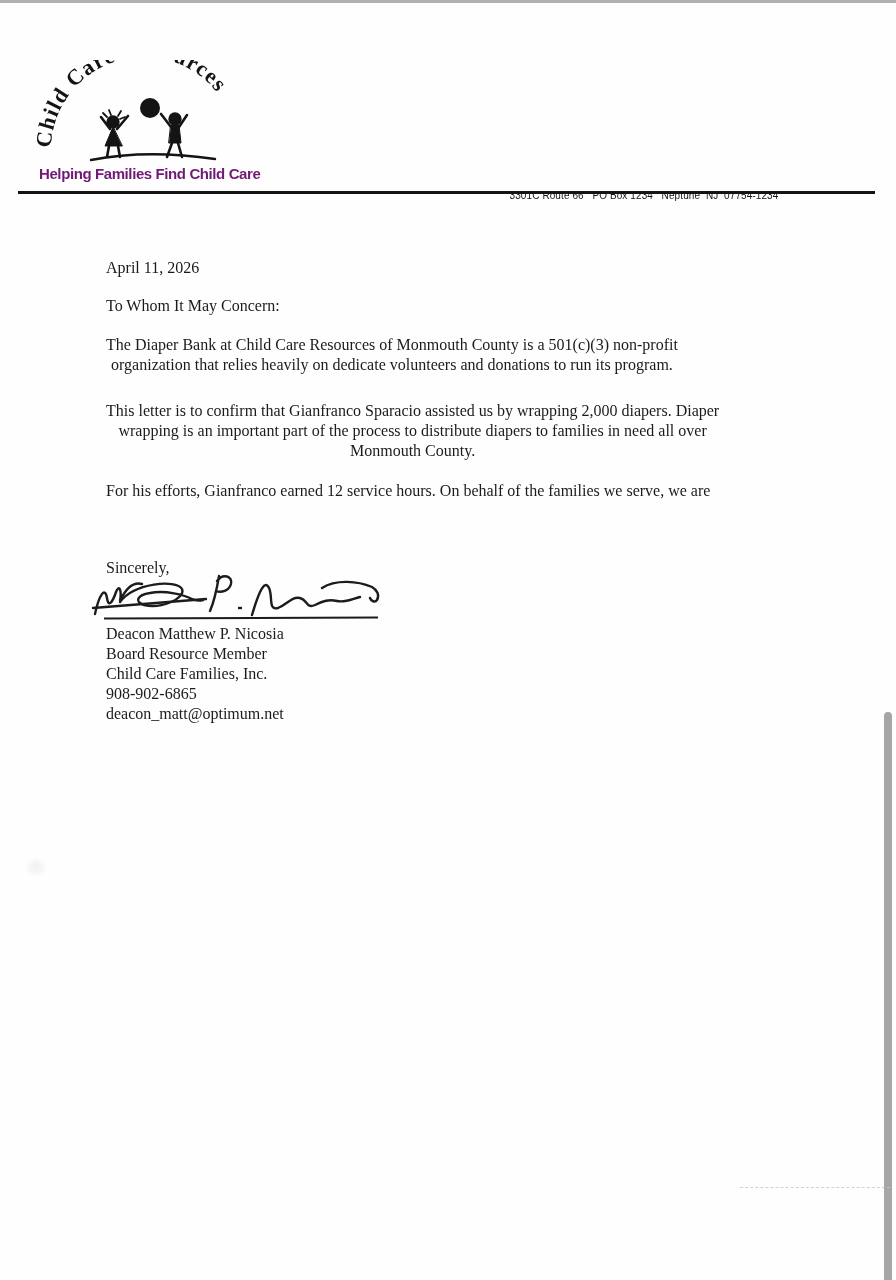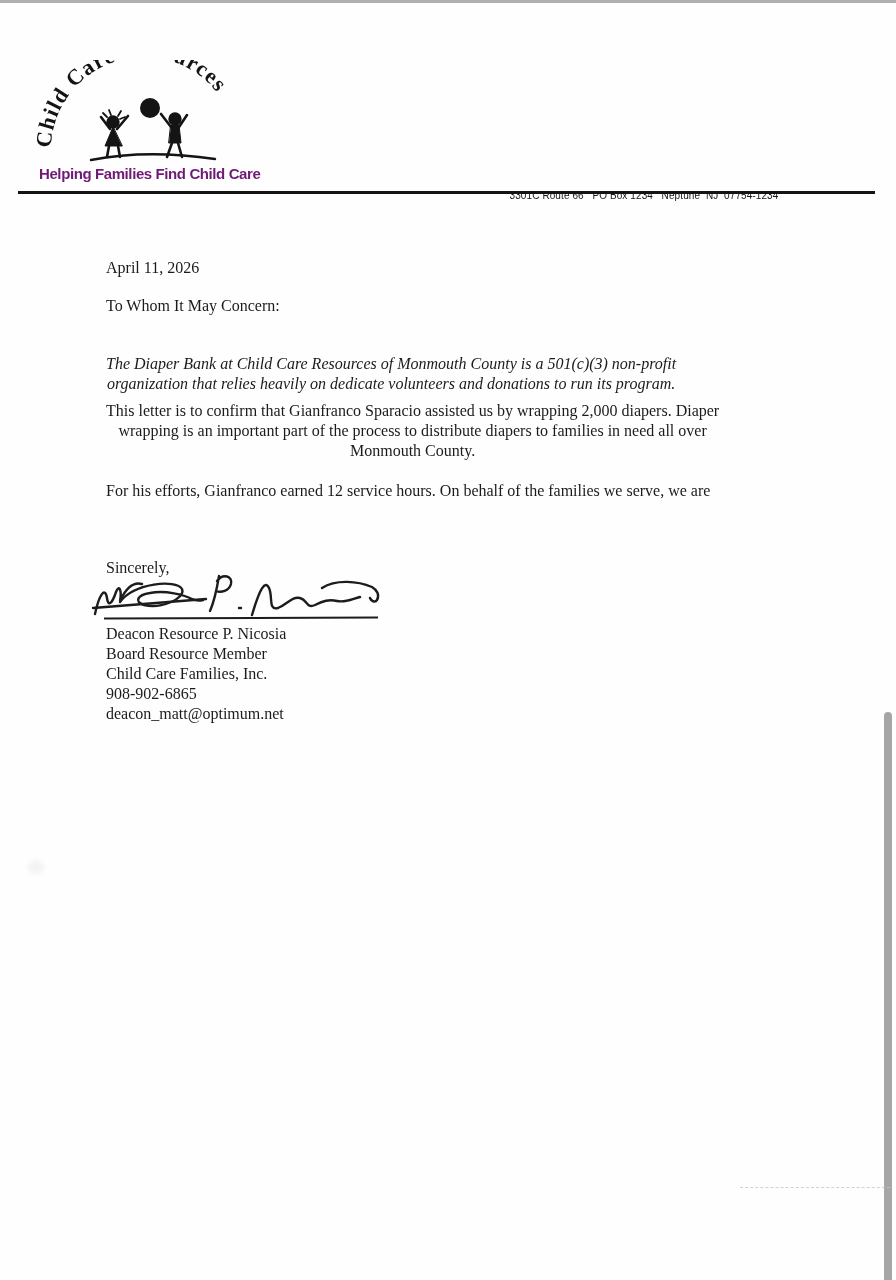--- a/index.html
+++ b/index.html
@@ -28,21 +28,21 @@
   }
   .rule {
     position:absolute; left:18px; top:191px; width:857px; height:3px;
     background:#141414;
   }
   
   .bodytext { position:absolute; left:106px; font-size:16px; line-height:20px;text-align:center; }
   .bodytext .ln { white-space:pre; }
   .date       { top:258px; }
   .salutation { top:296px;font-family:Liberation Serif, serif; }
-  .para1      { top:354px;font-style:italic; }
+  .para1      { top:335px; }
   .para2      { top:401px; }
   .para3      { top:481px; }
   .closing    { top:558px; }
   
   .sig-svg { position:absolute; left:90px; top:568px; }
   .sig-line {
     position:absolute; left:104px; top:617px; width:274px; height:2px;
     background:#1c1c1c; transform:rotate(-0.25deg);
   }
   .signer { position:absolute; left:106px; top:624px; font-size:16px; line-height:20px; }
@@ -132,21 +132,21 @@
       <path d="M3,40 L116,31"></path>
       <path d="M127,13 C133,5 143,8 141,16 C139,23 131,25 126,23 M129,8 C127,20 124,34 120,43"></path>
       <path d="M149,40 L151,40"></path>
       <path d="M162,47 C170,20 175,12 179,20 C183,28 178,43 188,40 C198,36 202,28 210,30 C218,32 216,41 225,37 C233,33 239,31 247,33 C255,35 262,31 270,29"></path>
       <path d="M232,20 C246,11 268,13 282,19 C287,22 290,27 287,32 C285,35 281,33 280,30"></path>
     </g>
   </svg>
   <div class="sig-line"></div>
 
   <div class="signer">
-    <div class="ln">Deacon Resource P. Nicosia</div>
+    <div class="ln">Deacon Matthew P. Nicosia</div>
     <div class="ln">Board Resource Member</div>
     <div class="ln">Child Care Families, Inc.</div>
     <div class="ln">908-902-6865</div>
     <div class="ln">deacon_matt@optimum.net</div>
   </div>
 
   <div class="scrollbar-thumb"></div>
   <div class="scan-dashes"></div>
   <div class="scan-smudge"></div>
 

